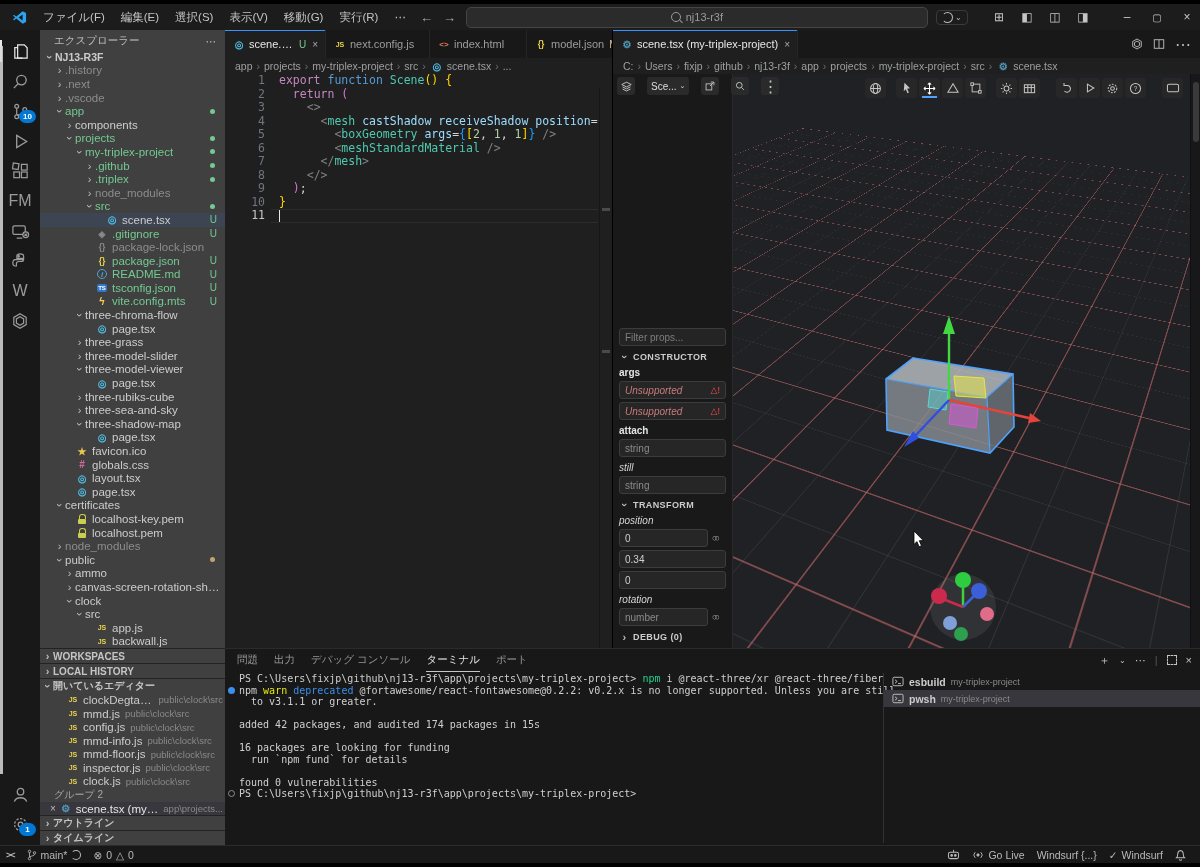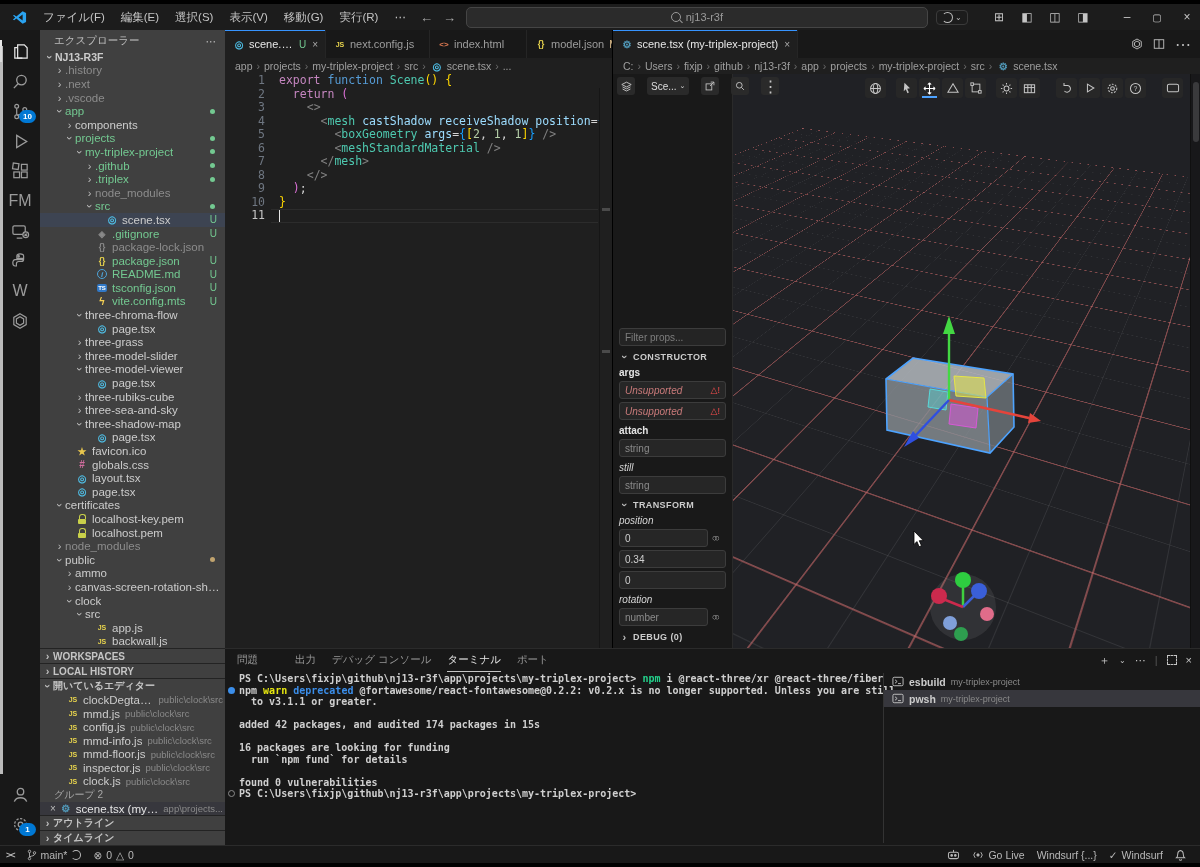--- a/index.html
+++ b/index.html
@@ -143,21 +143,21 @@
 
   
   #panel{left:225px;top:648px;width:975px;height:197px;background:#181818;border-top:1px solid #2b2b2b;}
   #panelhead{height:22px;display:flex;align-items:center;padding:0 8px 0 12px;}
   .ptab{font-size:10.5px;color:#969696;margin-right:16px;height:22px;display:flex;align-items:center;border-bottom:1px solid transparent;}
   .ptab.active{color:#e7e7e7;border-bottom-color:#c5c5c5;}
   .pactions{margin-left:auto;display:flex;align-items:center;gap:9px;color:#c5c5c5;font-size:11px;}
   .ic-sq{width:8px;height:8px;border:1px dashed #c5c5c5;display:inline-block;}
   .pdiv{color:#555;}
   #termout{position:absolute;left:0;top:24px;width:657px;height:170px;font-family:"DejaVu Sans Mono","Liberation Mono",monospace;
-           font-size:10px;line-height:11.5px;color:#cfcfcf;padding-left:14px;white-space:pre;overflow:hidden;font-weight:bold;}
+           font-size:10px;line-height:11.5px;color:#cfcfcf;padding-left:14px;white-space:pre;overflow:hidden;}
   .tline{position:relative;}
   .tdec{position:absolute;left:-11px;top:2px;width:7px;height:7px;border-radius:50%;}
   .tdec.blue{background:#3b8eea;}
   .tdec.ring{border:1px solid #8a8a8a;width:5px;height:5px;}
   .tg{color:#23d18b;} .ty{color:#e5e510;} .tb2{color:#3b8eea;}
   #termlist{position:absolute;left:658px;top:24px;width:317px;height:170px;border-left:1px solid #333;}
   .termrow{height:17px;display:flex;align-items:center;padding-left:8px;font-size:10.5px;color:#cccccc;gap:5px;}
   .termrow.sel{background:#37373d;}
   .termrow .tdesc{color:#8a8a8a;font-size:9px;}
 
@@ -902,21 +902,21 @@
                 <span>DEBUG (0)</span>
               </div>
             </div>
         </div>
       </div>
     </div>
   </div>
 
   <div id="panel" class="abs">
     <div id="panelhead">
-      <span id="ptabs"><span class="ptab" style="display:inline-flex;">問題</span><span class="ptab" style="display:inline-flex;margin-left:21px;">出力</span><span class="ptab" style="display:inline-flex;">デバッグ コンソール</span><span class="ptab active" style="display:inline-flex;">ターミナル</span><span class="ptab" style="display:inline-flex;">ポート</span></span>
+      <span id="ptabs"><span class="ptab" style="display:inline-flex;">問題</span><span class="ptab" style="display:inline-flex;">出力</span><span class="ptab" style="display:inline-flex;">デバッグ コンソール</span><span class="ptab active" style="display:inline-flex;">ターミナル</span><span class="ptab" style="display:inline-flex;">ポート</span></span>
       <span class="pactions">
         <span>＋</span>
         <span style="font-size:8px;">⌄</span>
         <span>⋯</span>
         <span class="pdiv">|</span>
         <span class="ic-sq"></span>
         <span>×</span>
       </span>
     </div>
     <div id="termout"><div class="tline"><span class="">PS C:\Users\fixjp\github\nj13-r3f\app\projects\my-triplex-project&gt; </span><span class="tg">npm</span><span class=""> i @react-three/xr @react-three/fiber</span></div><div class="tline"><span class="tdec blue"></span><span class="">npm </span><span class="ty">warn</span><span class=""> </span><span class="tb2">deprecated</span><span class=""> @fortawesome/react-fontawesome@0.2.2: v0.2.x is no longer supported. Unless you are still using FontAwesome 5, please update</span></div><div class="tline"><span class="">  to v3.1.1 or greater.</span></div><div class="tline"> </div><div class="tline"><span class="">added 42 packages, and audited 174 packages in 15s</span></div><div class="tline"> </div><div class="tline"><span class="">16 packages are looking for funding</span></div><div class="tline"><span class="">  run `npm fund` for details</span></div><div class="tline"> </div><div class="tline"><span class="">found 0 vulnerabilities</span></div><div class="tline"><span class="tdec ring"></span><span class="">PS C:\Users\fixjp\github\nj13-r3f\app\projects\my-triplex-project&gt;</span></div></div>

